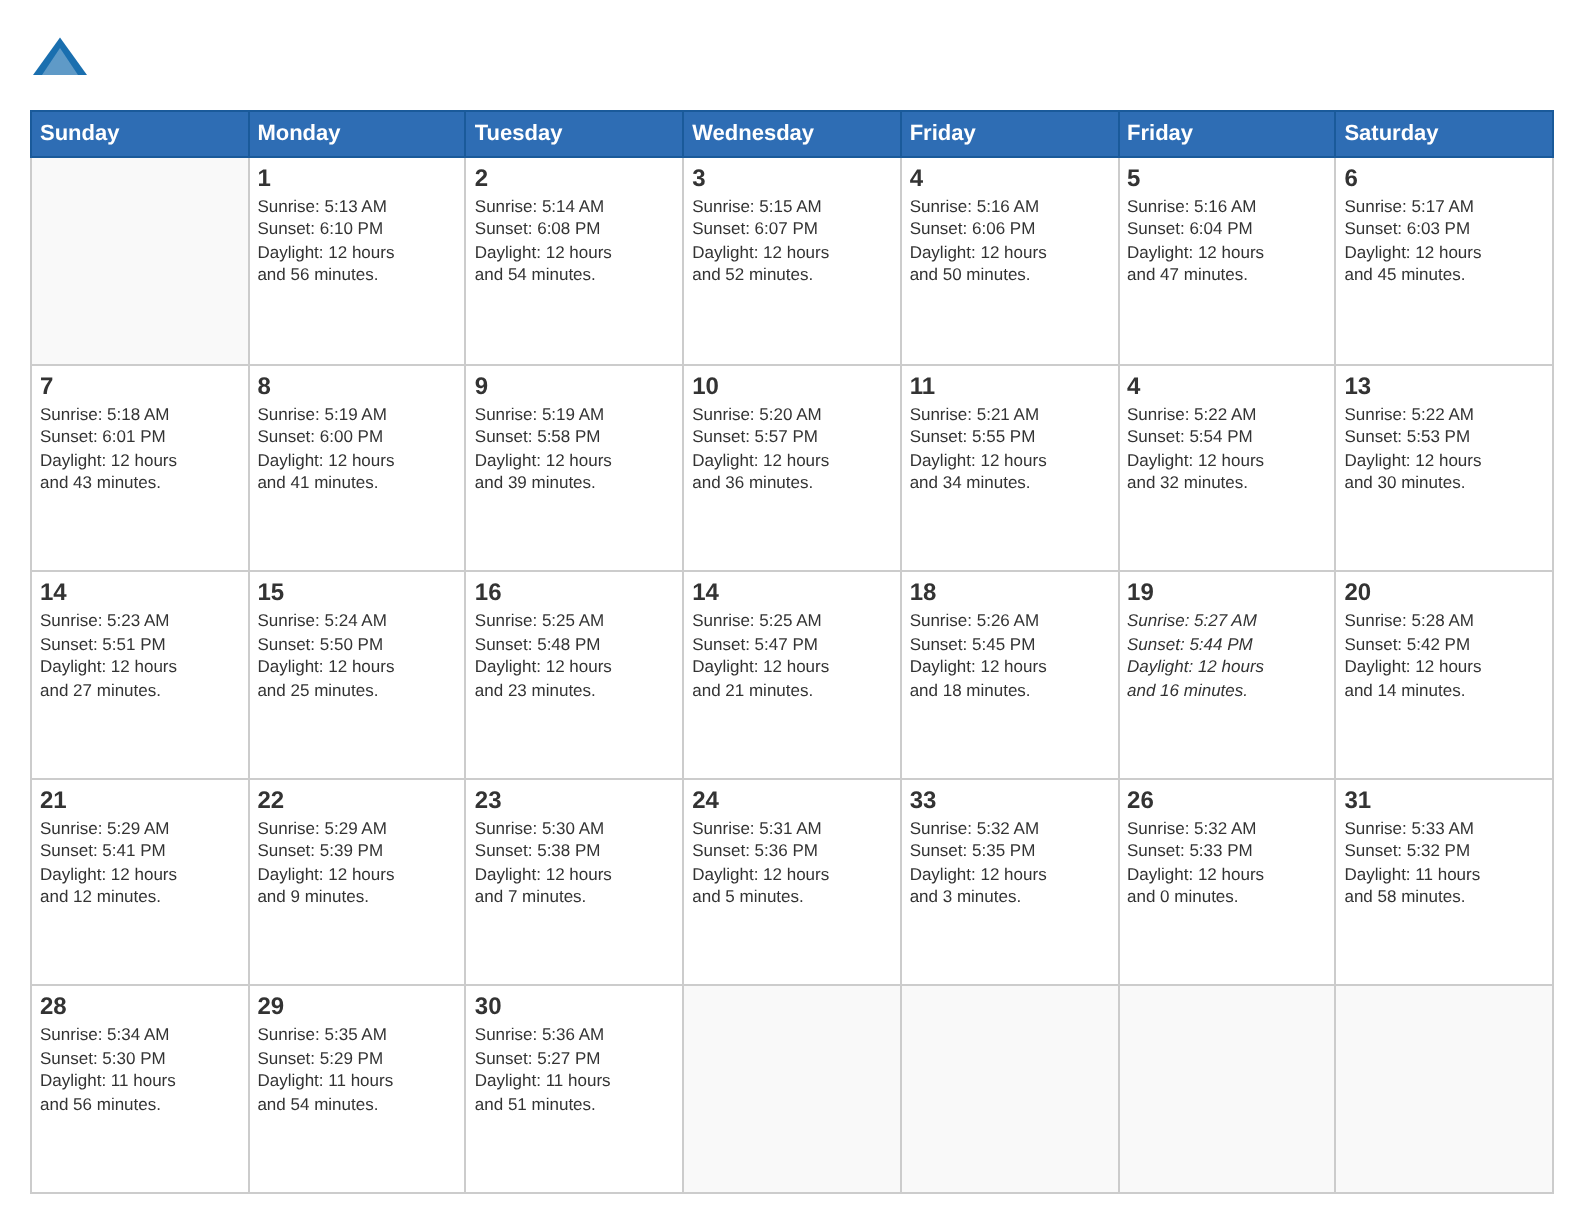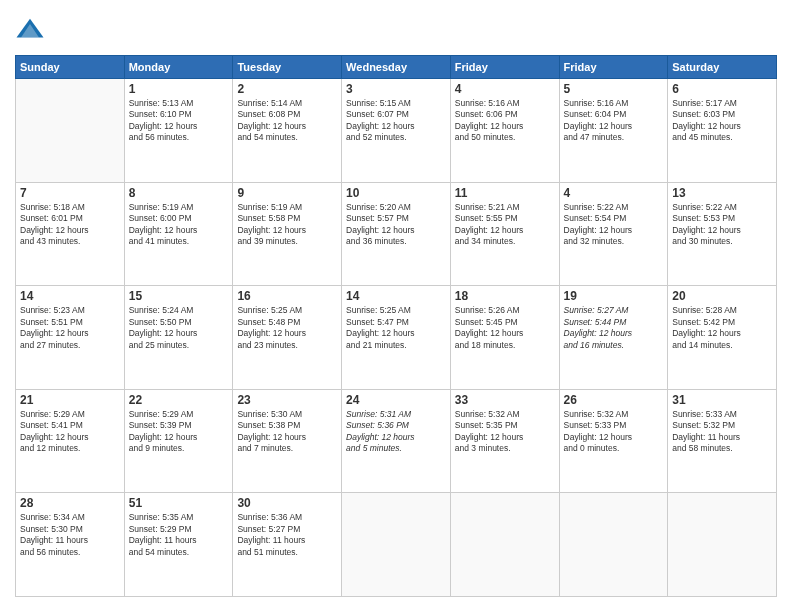--- a/index.html
+++ b/index.html
@@ -301,21 +301,21 @@
           </td>
           <td>
             <span class="day-number">23</span>
             <div class="cell-content" style="white-space: pre-line;">Sunrise: 5:30 AM
 Sunset: 5:38 PM
 Daylight: 12 hours
 and 7 minutes.</div>
           </td>
           <td>
             <span class="day-number">24</span>
-            <div class="cell-content" style="white-space: pre-line; font-style: italic;">Sunrise: 5:31 AM
+            <div class="cell-content" style="white-space: pre-line;">Sunrise: 5:31 AM
 Sunset: 5:36 PM
 Daylight: 12 hours
 and 5 minutes.</div>
           </td>
           <td>
             <span class="day-number">33</span>
             <div class="cell-content" style="white-space: pre-line;">Sunrise: 5:32 AM
 Sunset: 5:35 PM
 Daylight: 12 hours
 and 3 minutes.</div>
@@ -337,21 +337,21 @@
         </tr>
         <tr>
           <td>
             <span class="day-number">28</span>
             <div class="cell-content" style="white-space: pre-line;">Sunrise: 5:34 AM
 Sunset: 5:30 PM
 Daylight: 11 hours
 and 56 minutes.</div>
           </td>
           <td>
-            <span class="day-number">51</span>
+            <span class="day-number">29</span>
             <div class="cell-content" style="white-space: pre-line;">Sunrise: 5:35 AM
 Sunset: 5:29 PM
 Daylight: 11 hours
 and 54 minutes.</div>
           </td>
           <td>
             <span class="day-number">30</span>
             <div class="cell-content" style="white-space: pre-line;">Sunrise: 5:36 AM
 Sunset: 5:27 PM
 Daylight: 11 hours

